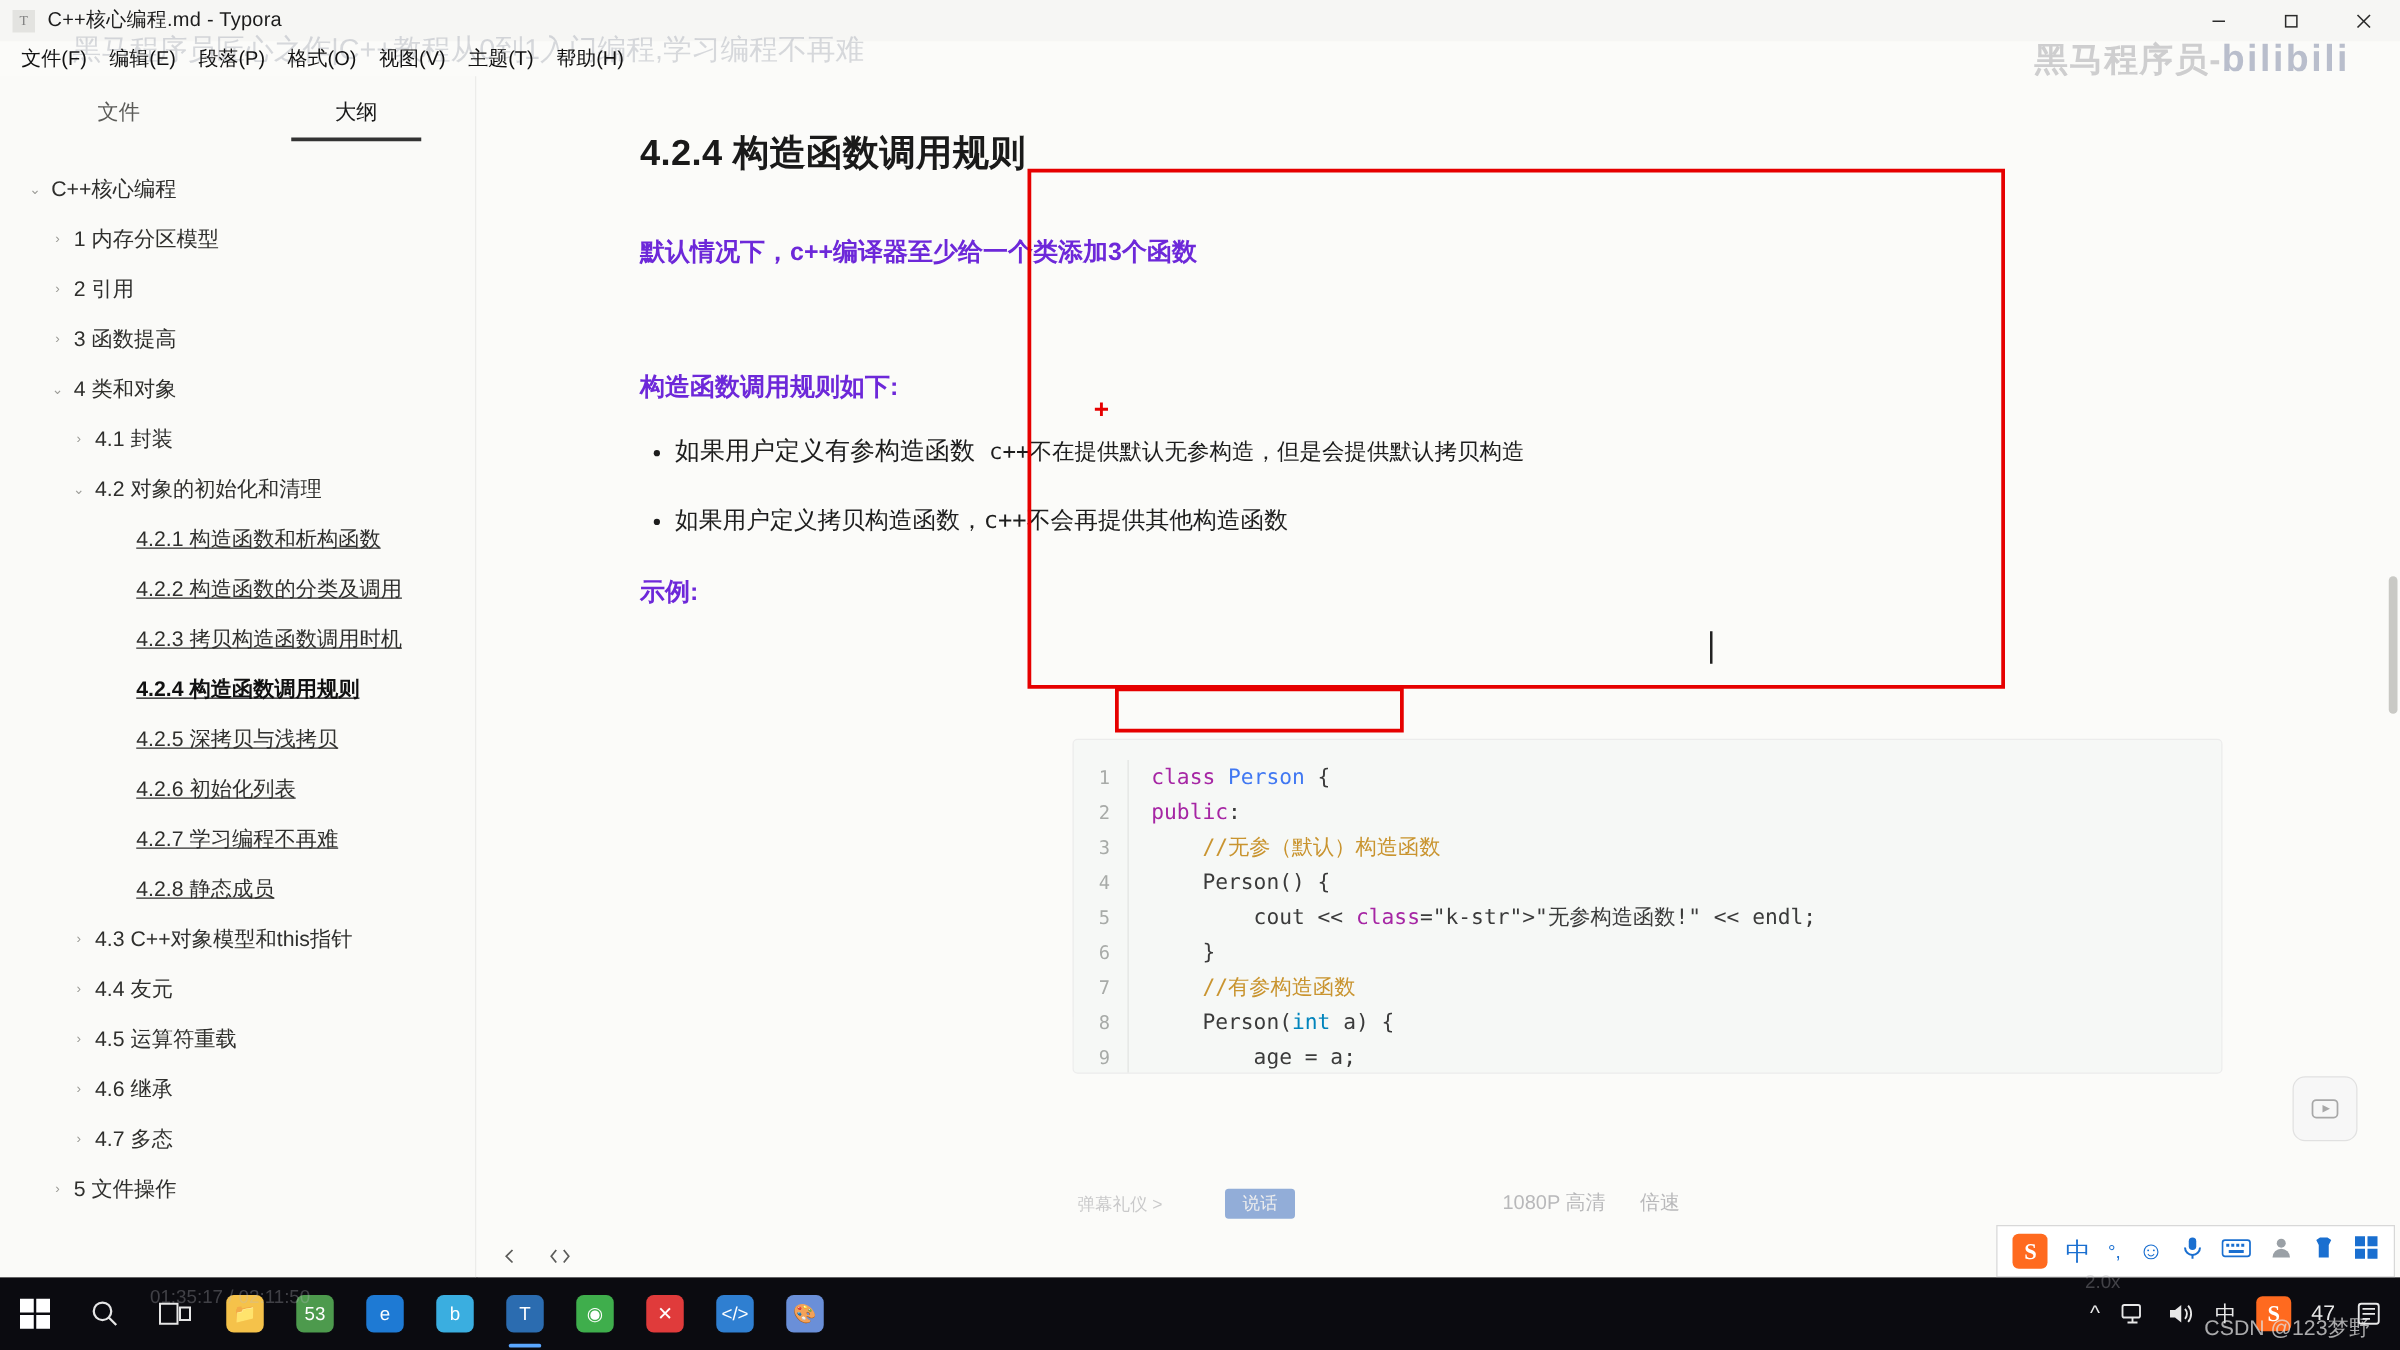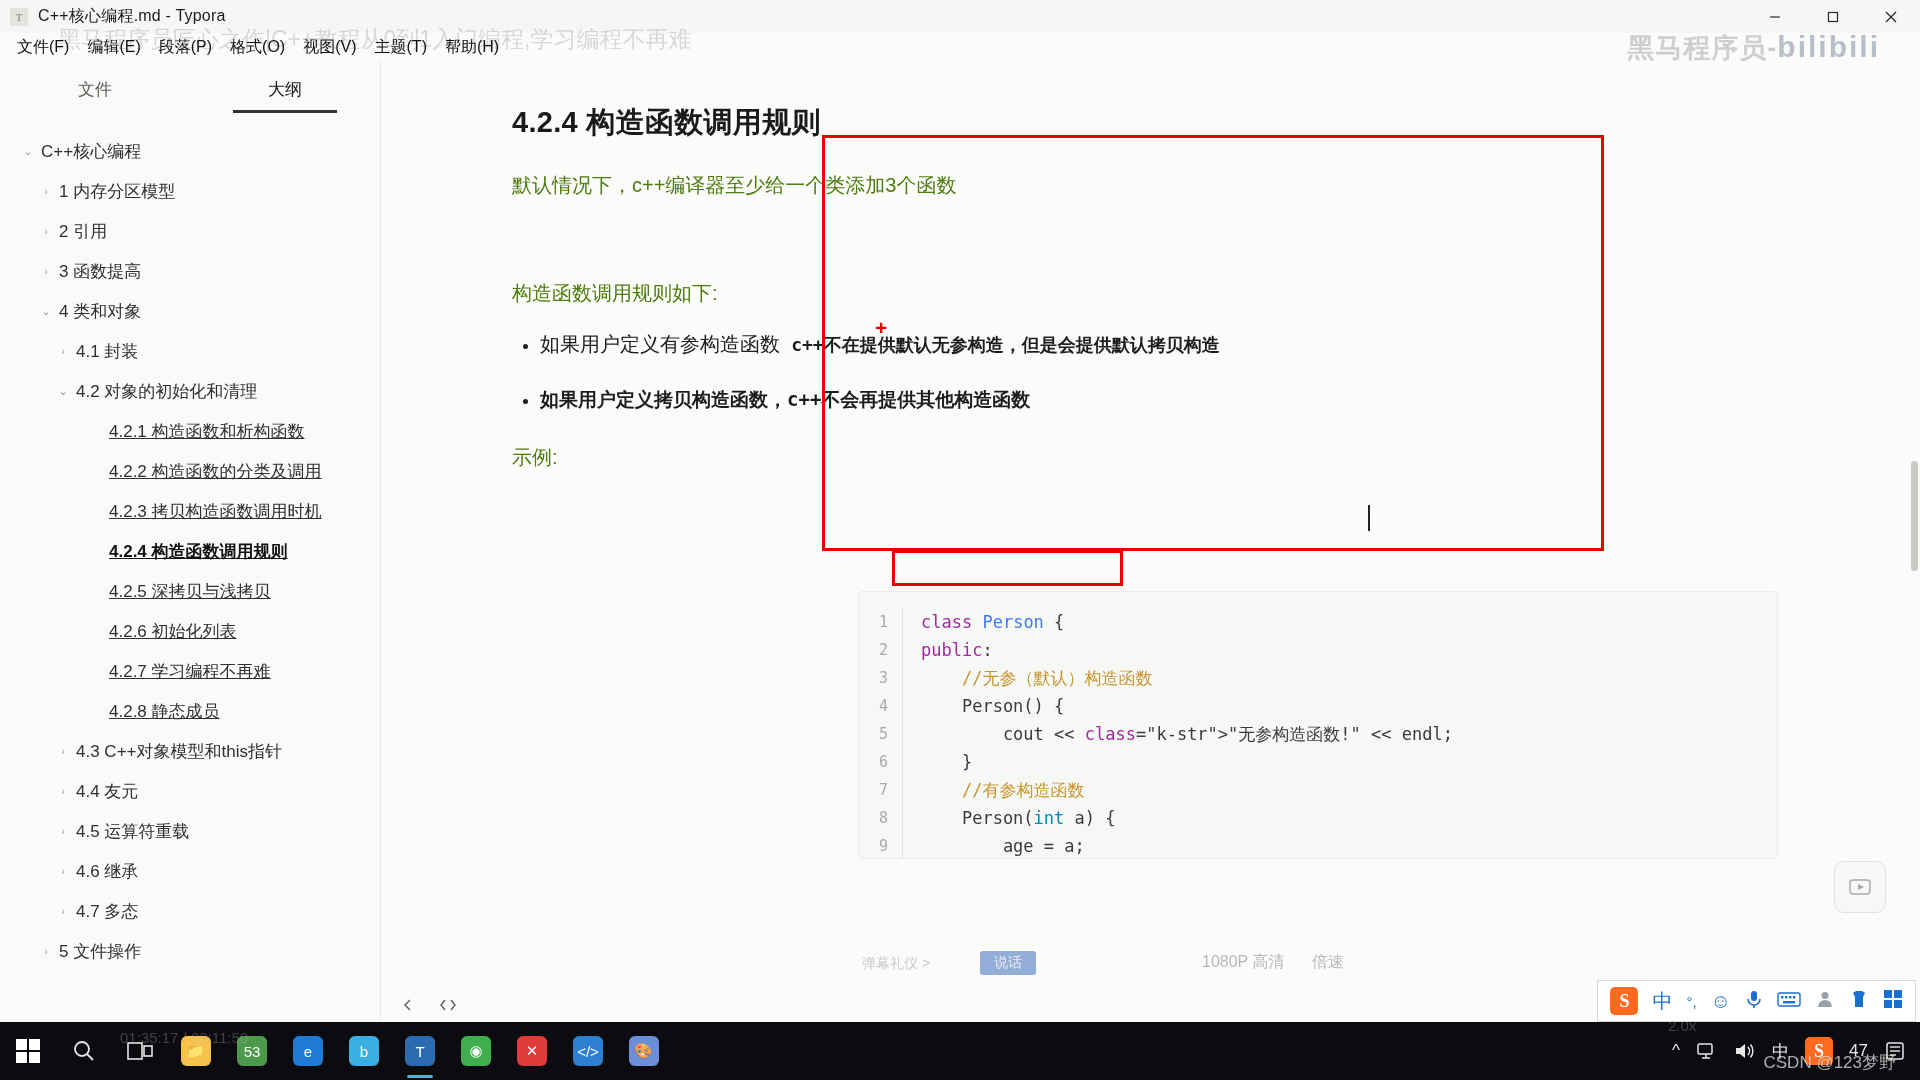--- a/index.html
+++ b/index.html
@@ -96,33 +96,33 @@
     position: absolute; left: 382px; top: 61px; width: 1538px; height: 930px;
     background: #fbfbf9; overflow: hidden;
   }
   .doc { position: absolute; left: 94px; top: 22px; width: 1140px; }
 
   h1.doc-h {
     font-size: 29px; font-weight: 700; color: #1a1a1a;
     margin: 20px 0 0 36px; letter-spacing: .3px;
   }
   p.doc-p {
-    font-size: 20px; color: #4d7c0f; margin: 27px 0 0 36px; line-height: 1.5;
+    font-size: 20px; color: #6d28d9; margin: 44px 0 0 36px; line-height: 1.5; font-weight: bold;
   }
   ol.doc-ol { margin: 24px 0 0 36px; list-style: none; }
   ol.doc-ol li {
     font-size: 20px; color: #1d1d1d; margin-top: 26px; position: relative;
   }
   ol.doc-ol li .num { display: inline-block; width: 28px; }
   ul.doc-ul { margin: 22px 0 0 64px; }
   ul.doc-ul li {
     font-size: 20px; color: #1d1d1d; margin-top: 22px; line-height: 1.45;
   }
   ul.doc-ul li::marker { font-size: 18px; }
-  .mono-c { font-family: "DejaVu Sans Mono", monospace; font-size: 18px; font-weight: bold; }
+  .mono-c { font-family: "DejaVu Sans Mono", monospace; font-size: 18px; }
 
   
   .red-box {
     position: absolute; left: 440px; top: 74px;
     width: 782px; height: 416px;
     border: 3px solid #e60000; pointer-events: none; z-index: 5;
   }
   
   .red-inline {
     position: absolute; left: 510px; top: 489px;

